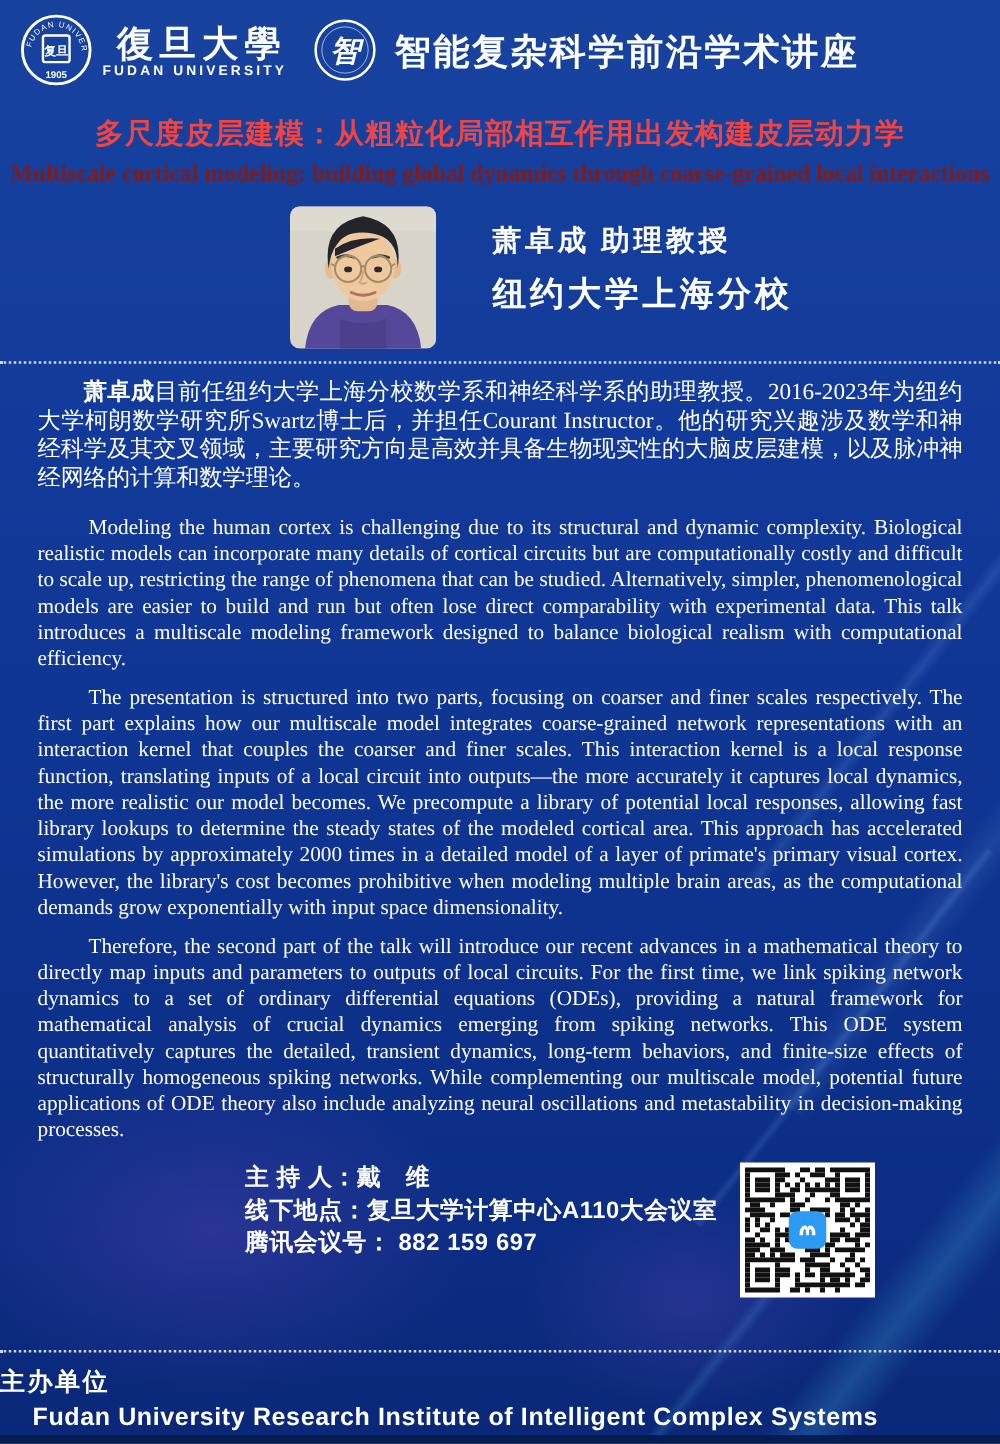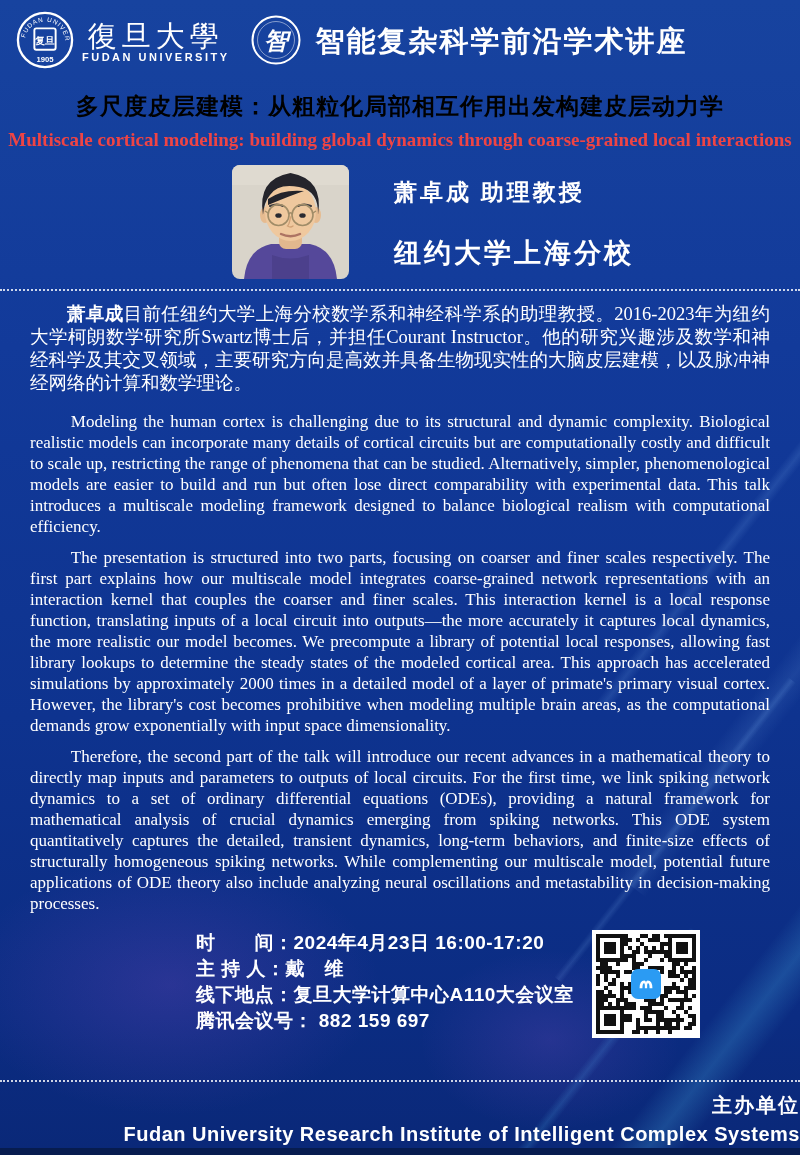--- a/index.html
+++ b/index.html
@@ -14,34 +14,34 @@
   .s4{width:60px;height:420px;right:30px;top:820px;background:linear-gradient(90deg,rgba(90,210,255,0),rgba(90,210,255,.20),rgba(90,210,255,0));}
   .s5{width:14px;height:300px;right:190px;top:900px;background:linear-gradient(90deg,rgba(90,200,255,0),rgba(90,200,255,.16),rgba(90,200,255,0));}
   .glowPurple{position:absolute;left:-40px;bottom:40px;width:420px;height:260px;
       background:radial-gradient(closest-side,rgba(150,80,210,.22),rgba(150,80,210,0));}
   .glowPurple2{position:absolute;left:420px;top:950px;width:260px;height:180px;
       background:radial-gradient(closest-side,rgba(160,90,220,.18),rgba(160,90,220,0));}
   .content{position:relative;z-index:1;}
 
   .header{display:flex;align-items:center;padding:10px 0 0 16px;height:64px;}
   .wordmark{margin-left:8px;text-align:center;}
-  .wordmark .zh{font-family:"Liberation Serif","DejaVu Serif",serif;font-weight:normal;font-size:29px;letter-spacing:5px;line-height:30px;}
+  .wordmark .zh{font-family:"Liberation Serif","DejaVu Serif",serif;font-weight:bold;font-size:29px;letter-spacing:5px;line-height:30px;text-align:right;}
   .wordmark .en{font-weight:bold;font-size:11px;letter-spacing:2.5px;margin-top:0px;}
   .emblem{margin-left:20px;}
   .series-title{margin-left:14px;font-weight:bold;font-size:29px;letter-spacing:2px;}
 
-  .title-zh{text-align:center;color:#000000;font-weight:bold;font-size:23px;letter-spacing:1px;margin-top:17px;}
-  .title-en{text-align:center;color:#ef4444;font-weight:bold;font-size:19px;margin-top:7px;
+  .title-zh{text-align:center;color:#ef4444;font-weight:bold;font-size:23px;letter-spacing:1px;margin-top:17px;}
+  .title-en{text-align:center;color:#7f1d1d;font-weight:bold;font-size:19px;margin-top:7px;
             font-family:"Liberation Serif","DejaVu Serif",serif;}
 
   .speaker{display:flex;margin:14px 0 0 232px;}
   .photo{width:117px;height:114px;border-radius:8px;overflow:hidden;flex:none;}
   .speaker-info{margin-left:45px;padding-top:12px;}
   .speaker-name{font-family:"Liberation Serif","DejaVu Serif",serif;font-weight:bold;font-size:23px;letter-spacing:3px;}
-  .speaker-aff{font-family:"Liberation Serif","DejaVu Serif",serif;font-weight:bold;font-size:27px;letter-spacing:3px;margin-top:27px;}
+  .speaker-aff{font-family:"Liberation Serif","DejaVu Serif",serif;font-weight:bold;font-size:27px;letter-spacing:3px;margin-top:9px;}
 
   .divider{border:0;border-top:2px dotted rgba(255,255,255,.8);margin:10px 0 0 0;}
   .divider-bottom{position:absolute;left:0;right:0;top:1072px;border:0;border-top:2px dotted rgba(255,255,255,.8);z-index:1;}
 
   .bio{margin:12px 30px 0 30px;font-family:"Liberation Serif","DejaVu Serif",serif;
        font-size:18.5px;line-height:23px;text-align:justify;text-indent:2em;}
   .bio b{font-weight:bold;}
 
   .abs-heading{margin:20px 0 0 30px;font-family:"Liberation Serif","DejaVu Serif",serif;font-weight:bold;font-size:20px;}
   .abs-p{margin:10px 30px 0 30px;font-family:"Liberation Serif","DejaVu Serif",serif;
@@ -52,21 +52,21 @@
   .details{font-weight:bold;font-size:19px;line-height:26px;letter-spacing:.5px;}
   .detail-line{white-space:pre;}
 
   .qr-box{margin-left:18px;background:#fff;padding:4px;position:relative;flex:none;}
   #qr-grid{display:grid;grid-template-columns:repeat(25,4px);grid-auto-rows:4px;}
   .qm{width:4px;height:4px;background:#fff;}
   .qd{background:#111;}
   .qr-icon{position:absolute;left:50%;top:50%;width:30px;height:30px;margin:-15px 0 0 -15px;
            background:#2b9bf3;border-radius:7px;display:flex;align-items:center;justify-content:center;}
 
-  .footer{position:absolute;left:0;right:0;bottom:9px;text-align:right;z-index:1;}
+  .footer{position:absolute;left:0;right:0;bottom:9px;text-align:left;z-index:1;}
   .footer .l1{font-weight:bold;font-size:20px;letter-spacing:2px;}
   .footer .l2{font-weight:bold;font-size:21px;letter-spacing:1px;margin-top:5px;}
   .footer .l3{font-weight:bold;font-size:20px;margin-top:4px;letter-spacing:.5px;padding-left:26px;}
   .bottom-strip{position:absolute;left:0;right:0;bottom:0;height:7px;background:#071c4f;z-index:2;}
 </style>
 </head>
 <body>
 
 <div class="texture">
   <div class="streak s1"></div>
@@ -146,21 +146,20 @@
   <hr class="divider">
 
   <p class="bio"><b>萧卓成</b><span>目前任纽约大学上海分校数学系和神经科学系的助理教授。2016-2023年为纽约大学柯朗数学研究所Swartz博士后，并担任Courant Instructor。他的研究兴趣涉及数学和神经科学及其交叉领域，主要研究方向是高效并具备生物现实性的大脑皮层建模，以及脉冲神经网络的计算和数学理论。</span></p>
 
   <p class="abs-p first">Modeling the human cortex is challenging due to its structural and dynamic complexity. Biological realistic models can incorporate many details of cortical circuits but are computationally costly and difficult to scale up, restricting the range of phenomena that can be studied.  Alternatively, simpler, phenomenological models are easier to build and run but often lose direct comparability with experimental data. This talk introduces a multiscale modeling framework designed to balance biological realism with computational efficiency.</p>
   <p class="abs-p">The presentation is structured into two parts, focusing on coarser and finer scales respectively. The first part explains how our multiscale model integrates coarse-grained network representations with an interaction kernel that couples the coarser and finer scales. This interaction kernel is a local response function, translating inputs of a local circuit into outputs—the more accurately it captures local dynamics, the more realistic our model becomes. We precompute a library of potential local responses, allowing fast library lookups to determine the steady states of the modeled cortical area. This approach has accelerated simulations by approximately 2000 times in a detailed model of a layer of primate's primary visual cortex. However, the library's cost becomes prohibitive when modeling multiple brain areas, as the computational demands grow exponentially with input space dimensionality.</p>
   <p class="abs-p">Therefore, the second part of the talk will introduce our recent advances in a mathematical theory to directly map inputs and parameters to outputs of local circuits. For the first time, we link spiking network dynamics to a set of ordinary differential equations (ODEs), providing a natural framework for mathematical analysis of crucial dynamics emerging from spiking networks. This ODE system quantitatively captures the detailed, transient dynamics, long-term behaviors, and finite-size effects of structurally homogeneous spiking networks. While complementing our multiscale model, potential future applications of ODE theory also include analyzing neural oscillations and metastability in decision-making processes.</p>
 
   <div class="details-row">
     <div class="details">
-      <div class="detail-line"><span>时　　间：</span><span>2024年4月23日 16:00-17:20</span></div>
       <div class="detail-line"><span>主 持 人：</span><span>戴　维</span></div>
       <div class="detail-line"><span>线下地点：</span><span>复旦大学计算中心A110大会议室</span></div>
       <div class="detail-line"><span>腾讯会议号：</span><span> 882 159 697</span></div>
     </div>
     <div class="qr-box">
       <div id="qr-grid">
           <div class="qm qd"></div>
           <div class="qm qd"></div>
           <div class="qm qd"></div>
           <div class="qm qd"></div>

